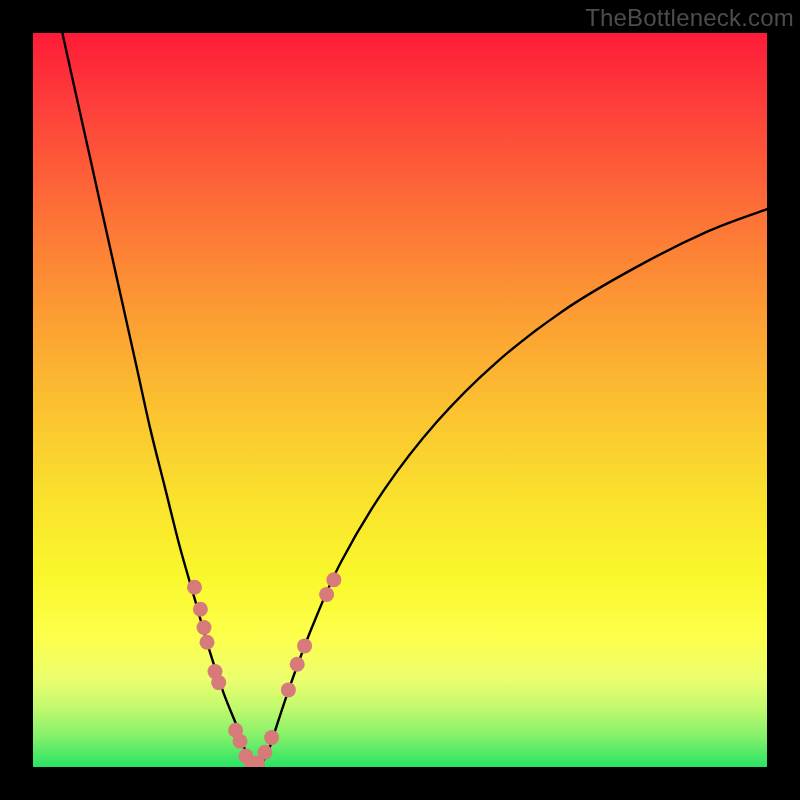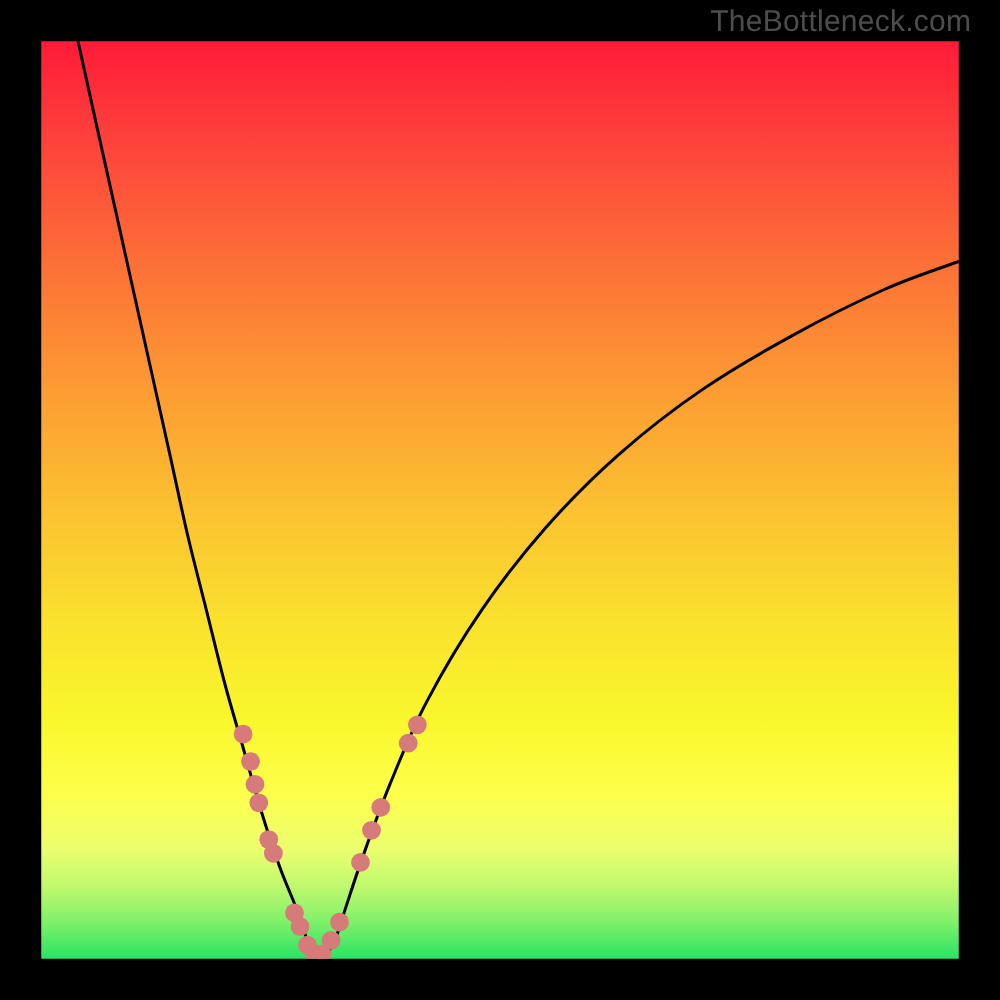--- a/index.html
+++ b/index.html
@@ -13,21 +13,21 @@
   }
   .frame {
     position: relative;
     width: 800px;
     height: 800px;
     background: #000;
   }
   .watermark {
     position: absolute;
     top: 4px;
-    right: 23px;
+    right: 6px;
     color: #4d4d4d;
     font-size: 24px;
     font-weight: 400;
     letter-spacing: 0.2px;
     user-select: none;
   }
   .plot-area {
     position: absolute;
     left: 33px;
     top: 33px;

